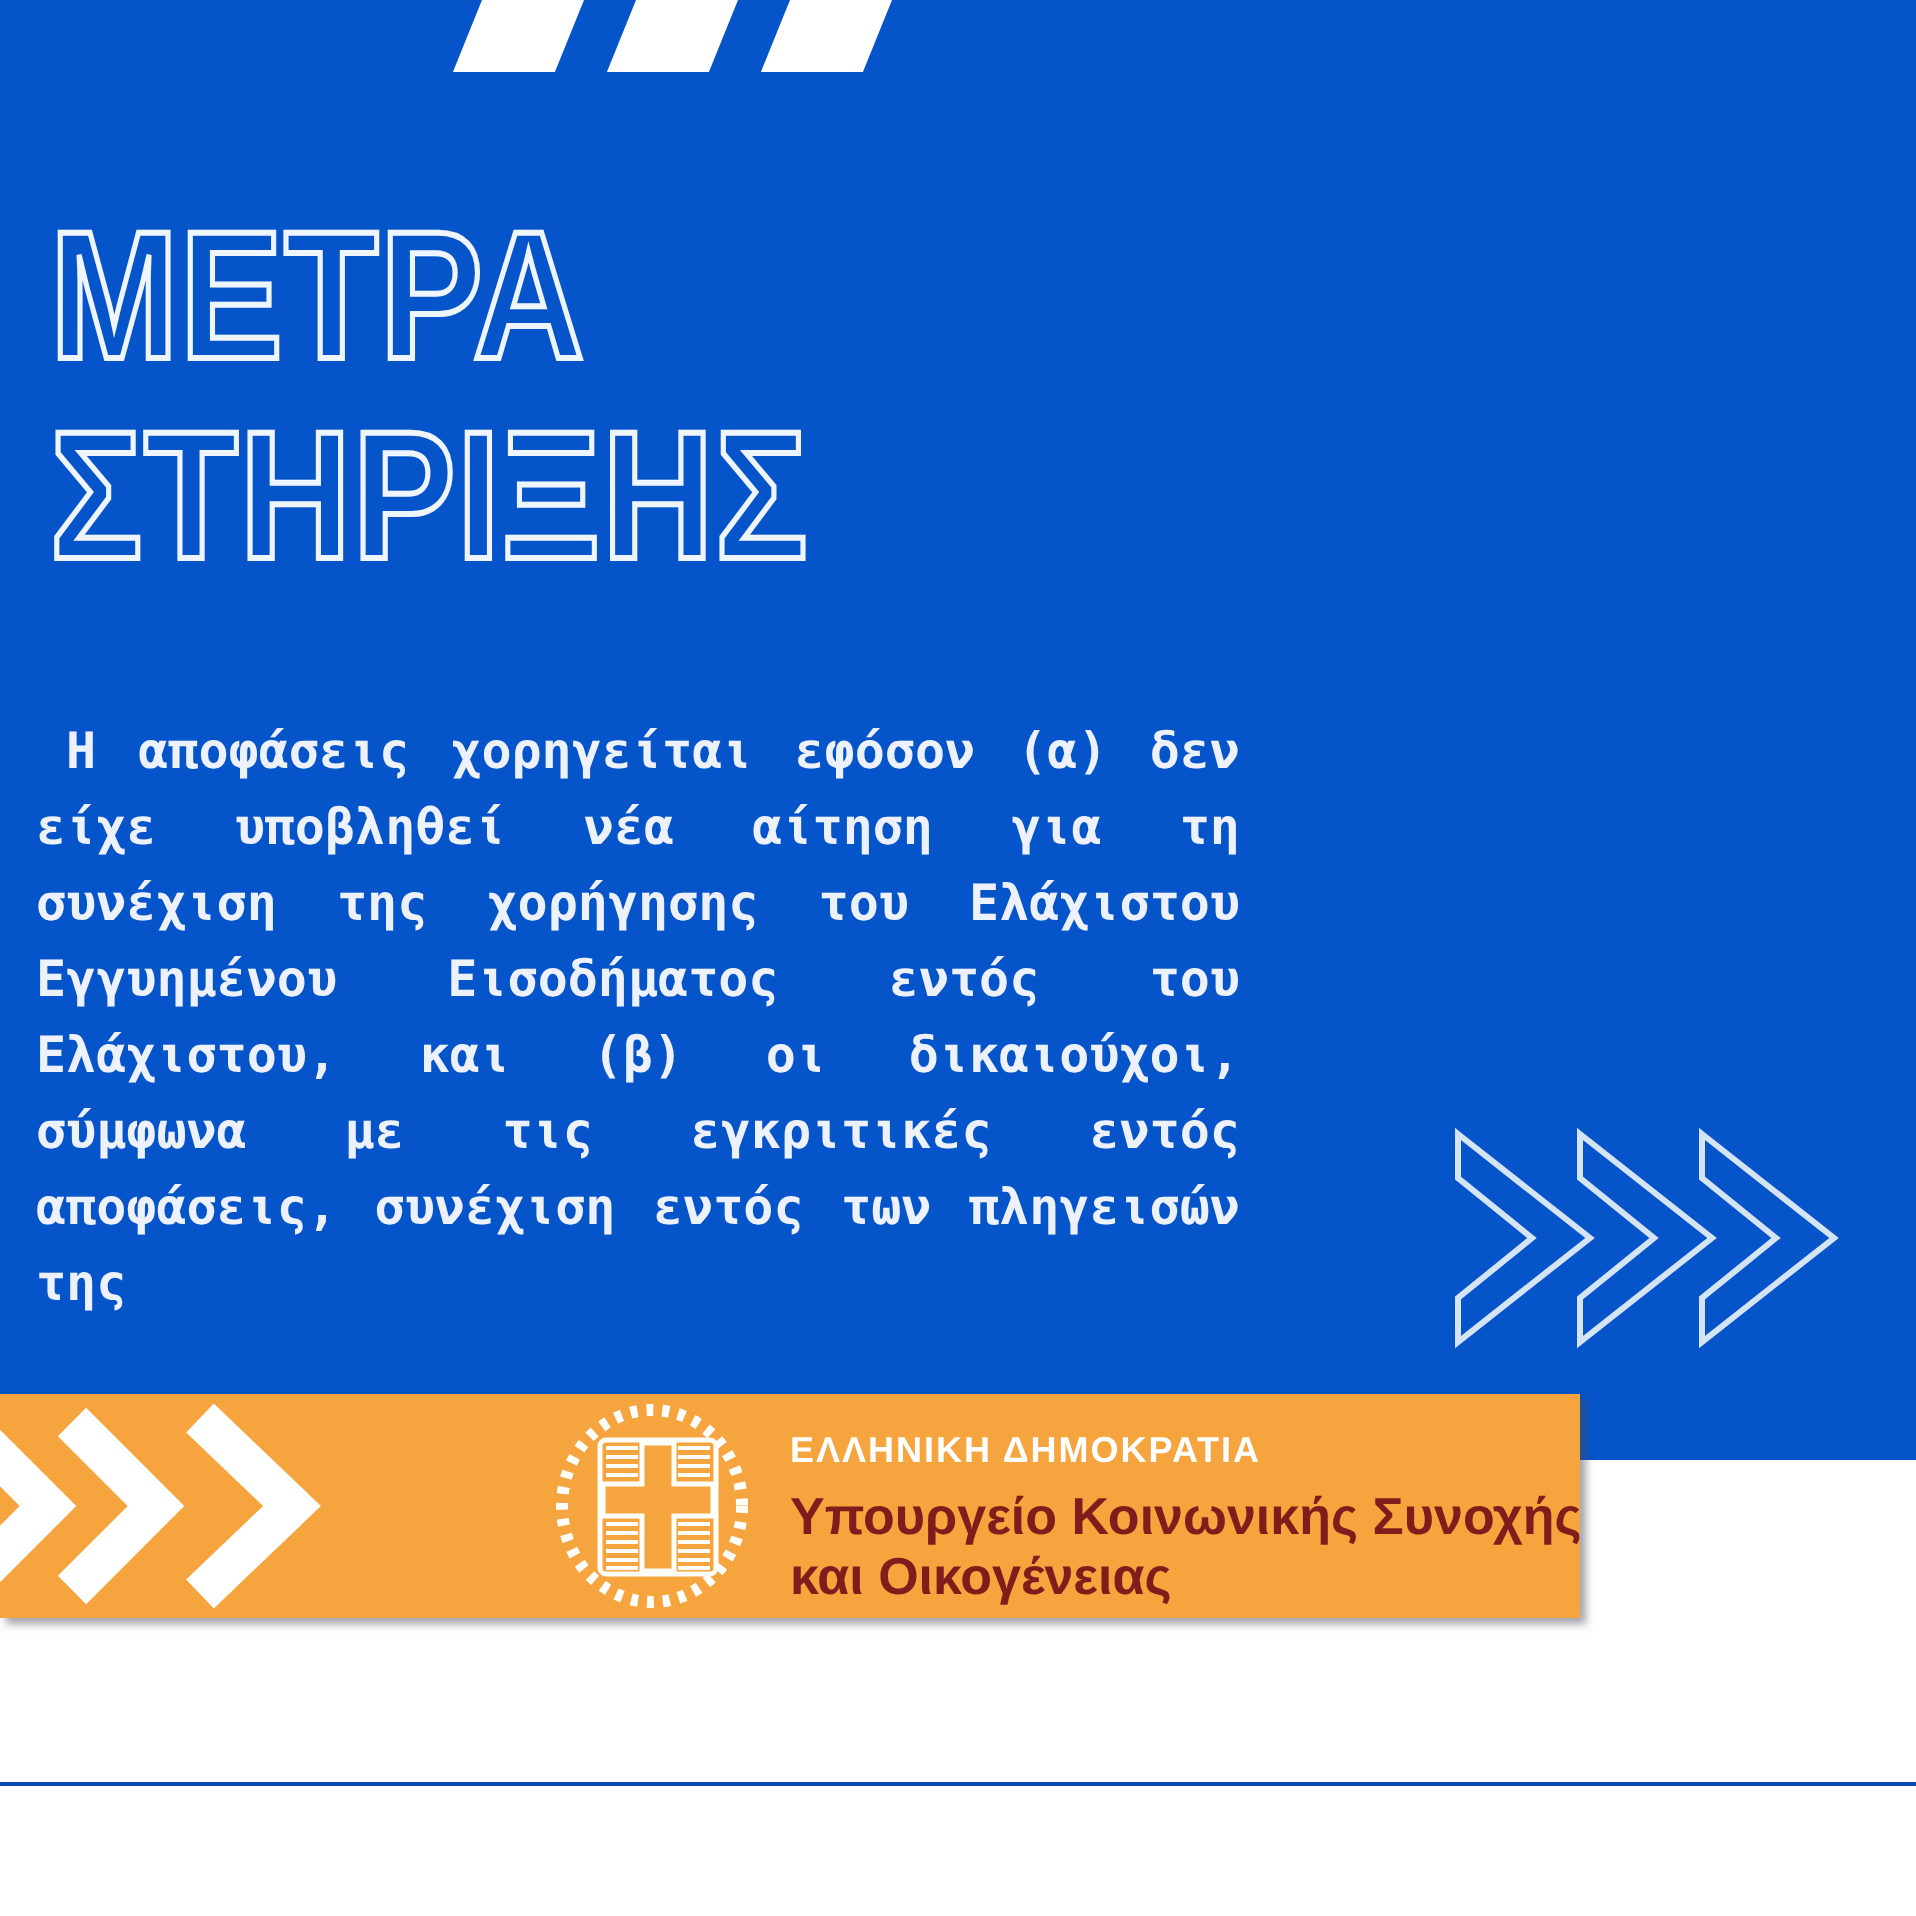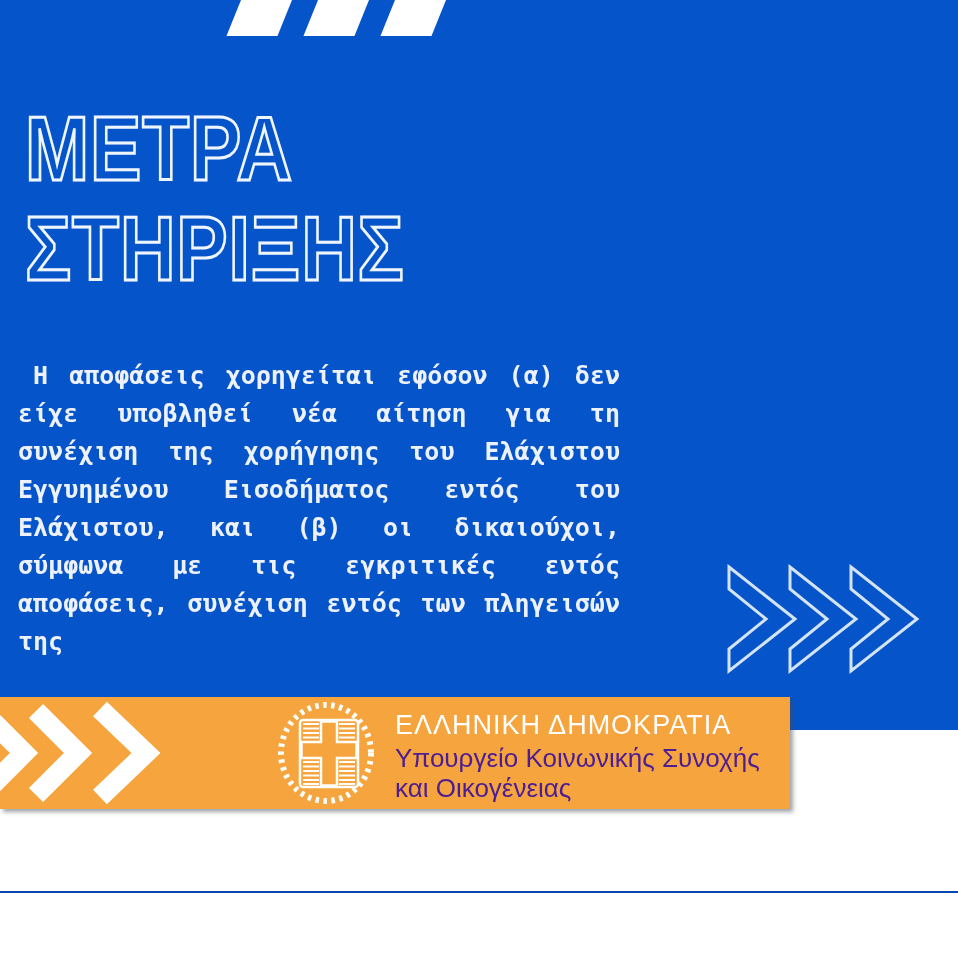--- a/index.html
+++ b/index.html
@@ -101,32 +101,32 @@
     position: absolute;
     left: 275px; top: 4px;
     width: 102px; height: 105px;
   }
   .banner-text {
     position: absolute;
     left: 395px; top: 13px;
     color: var(--white);
   }
   .org-name {
-    font-size: 27px;
-    font-weight: 400;
+    font-size: 18px;
+    font-weight: 700;
     letter-spacing: 1px;
     line-height: 30px;
     margin-bottom: 3px;
     white-space: nowrap;
   }
   .ministry-line {
     font-size: 26px;
-    font-weight: 400;
+    font-weight: 700;
     line-height: 30px;
-    color: #4c1d95;
+    color: #7f1d1d;
     white-space: nowrap;
   }
 
   
   .bottom-strip {
     position: absolute;
     left: 0; top: 891px;
     width: 958px; height: 67px;
     background: var(--white);
     border-top: 2px solid #0A47B5;

